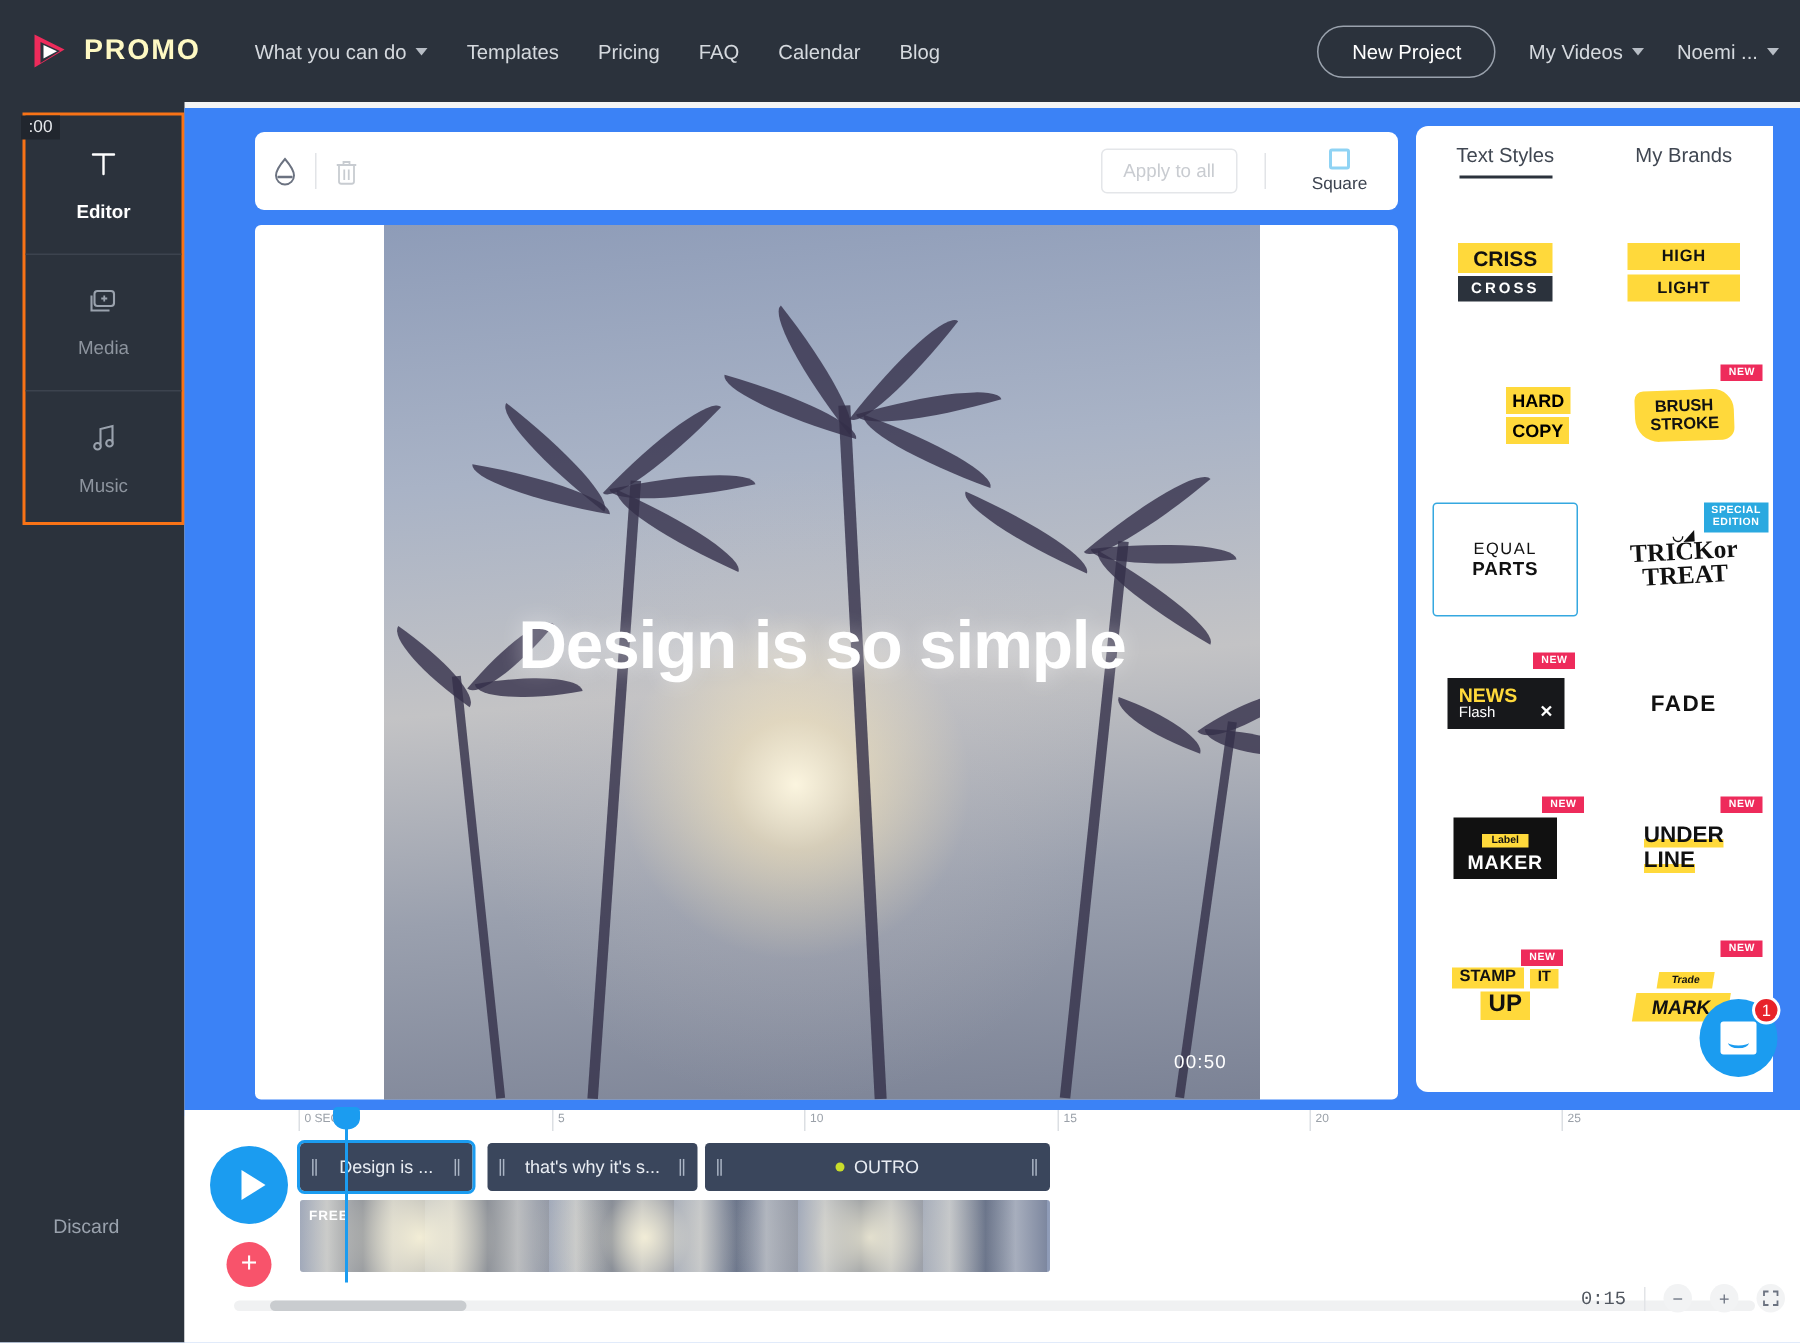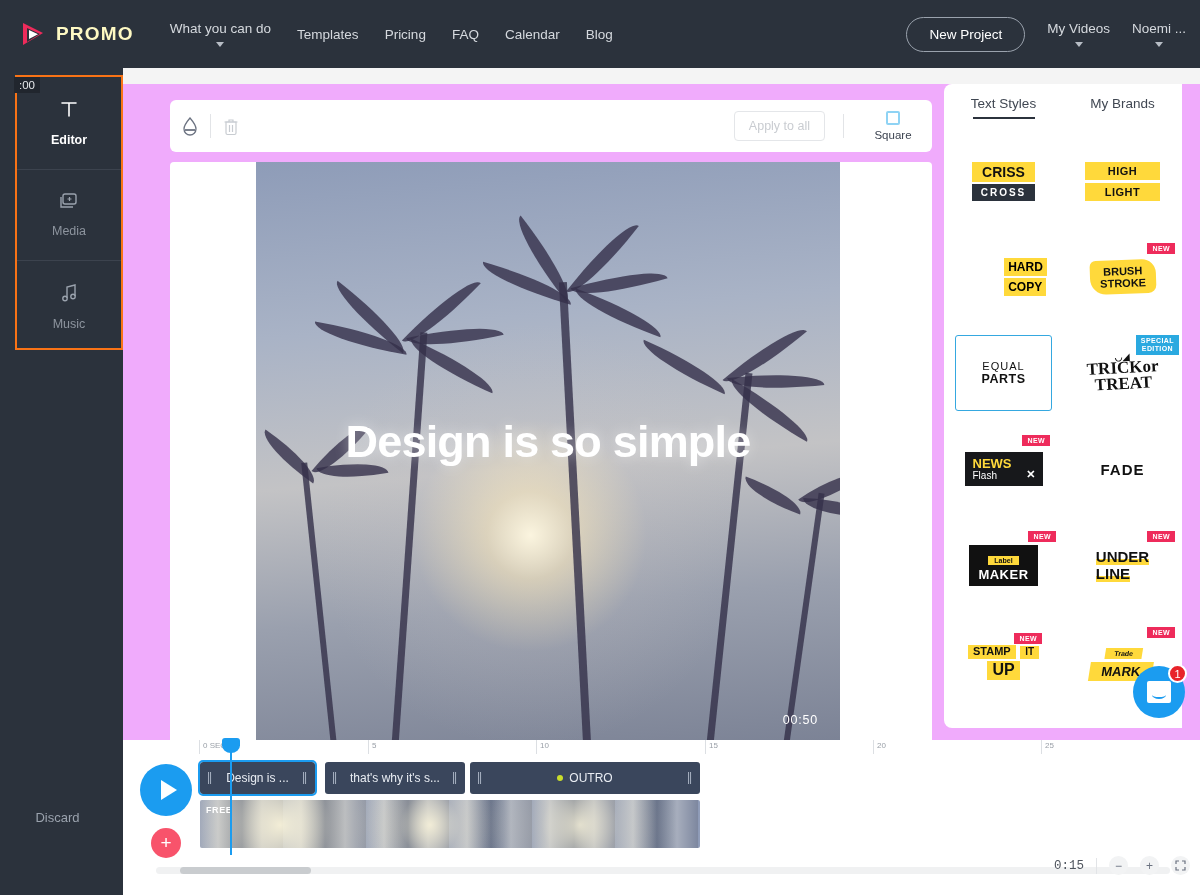--- a/index.html
+++ b/index.html
@@ -17,21 +17,21 @@
   }
   .brand { display: flex; align-items: center; margin-left: 18px; }
   .brand-logo { width: 30px; height: 30px; position: relative; }
   .brand-name {
     color: #fef9c3; font-size: 19px; font-weight: bold; letter-spacing: 1.2px;
     margin-left: 8px;
   }
   .navlinks { display: flex; align-items: center; margin-left: 36px; gap: 26px; }
   .navlink {
     color: #d5d9de; font-size: 13.5px; display: flex; align-items: center; gap: 6px;
-    cursor: pointer; white-space: nowrap; flex-direction: column;
+    cursor: pointer; white-space: nowrap;
   }
   .caret {
     width: 0; height: 0; border-left: 4px solid transparent;
     border-right: 4px solid transparent; border-top: 5px solid #b7bdc5;
     display: inline-block;
   }
   .nav-right {
     position: absolute; right: 14px; top: 0; height: 68px;
     display: flex; align-items: center; gap: 22px;
   }
@@ -67,21 +67,21 @@
   .time-badge {
     position: absolute; left: 14px; top: 9px; background: #21262e;
     color: #e6e8eb; font-size: 11.5px; padding: 2px 5px; z-index: 5;
   }
   .discard {
     position: absolute; left: 0; top: 742px; width: 115px; text-align: center;
     color: #9aa2ad; font-size: 13px; cursor: pointer;
   }
 
   
-  .editor { position: absolute; left: 123px; top: 84px; width: 1077px; height: 672px; background: #f0abfc; }
+  .editor { position: absolute; left: 123px; top: 72px; width: 1077px; height: 672px; background: #3b82f6; }
 
   .toolbar {
     position: absolute; left: 47px; top: 16px; width: 762px; height: 52px;
     background: #fff; border-radius: 6px; display: flex; align-items: center;
   }
   .tb-icon {
     width: 40px; height: 52px; display: flex; align-items: center;
     justify-content: center; cursor: pointer; color: #6b7280;
   }
   .tb-sep { width: 1px; height: 24px; background: #e2e4e7; }

